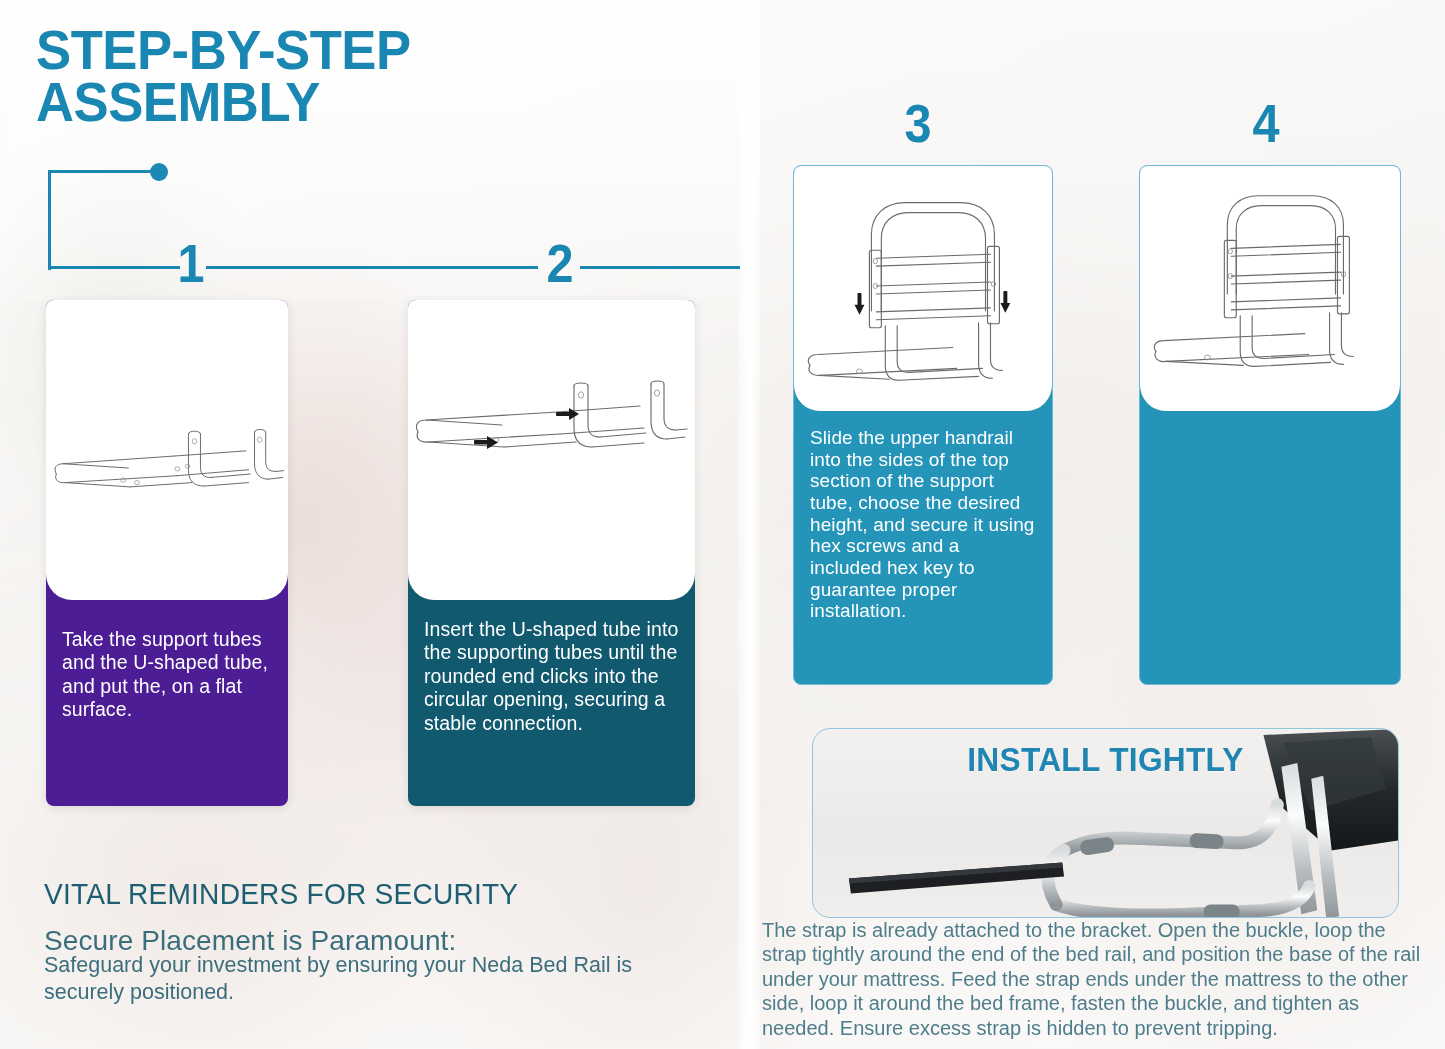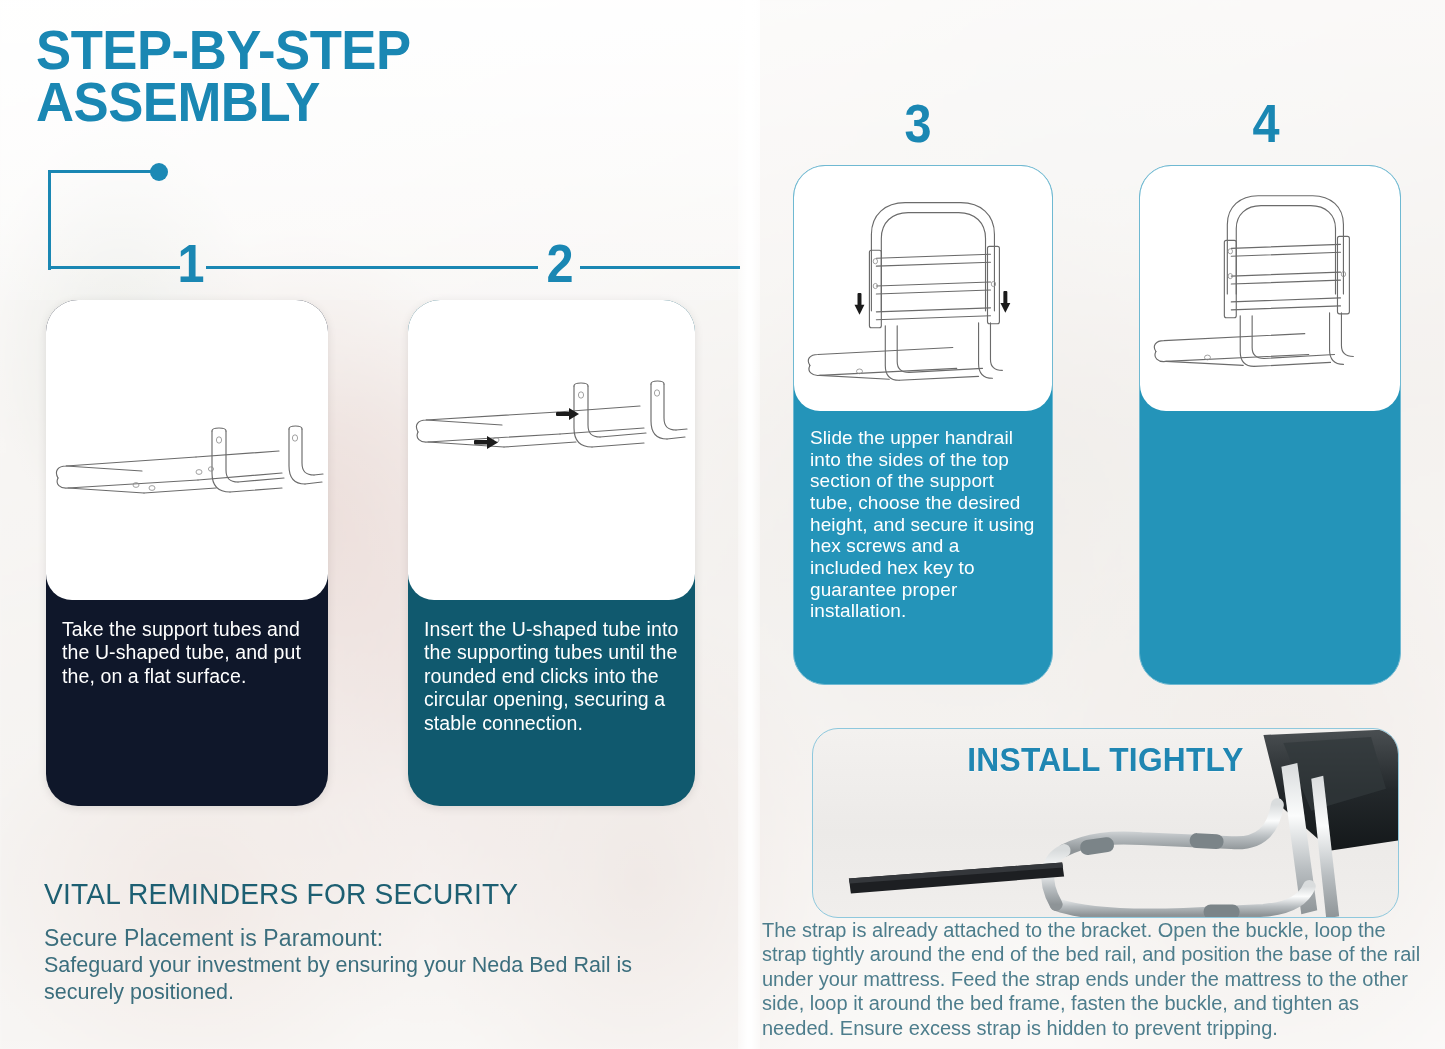--- a/index.html
+++ b/index.html
@@ -138,21 +138,21 @@
     transform: scaleX(0.9);
   }
   .stepnum-1 { left: 176px; top: 236px; }
   .stepnum-2 { left: 545px; top: 236px; }
   .stepnum-3 { left: 903px; top: 96px; }
   .stepnum-4 { left: 1251px; top: 96px; }
 
   
   .card {
     position: absolute;
-    border-radius: 32px;
+    border-radius: 8px;
     overflow: hidden;
     display: flex;
     flex-direction: column;
   }
   .card-illus {
     position: relative;
     background: #ffffff;
     border-bottom-left-radius: 26px;
     border-bottom-right-radius: 26px;
     overflow: hidden;
@@ -162,23 +162,24 @@
     padding: 18px 16px 0 16px;
     color: #ffffff;
     font-size: 19.5px;
     line-height: 1.2;
     letter-spacing: 0.1px;
   }
   .card-text.tight { font-size: 19px; line-height: 1.14; padding-top: 16px; }
 
   
   #card1 {
-    left: 46px; top: 300px; width: 282px; height: 506px;
-    background: #0f172a;
+    left: 46px; top: 300px; width: 242px; height: 506px;
+    background: #4c1d95;
     box-shadow: 0 2px 10px rgba(0,0,0,0.10);
+    gap: 10px;
   }
   #card1 .card-illus { height: 300px; }
 
   #card2 {
     left: 408px; top: 300px; width: 287px; height: 506px;
     background: #10596e;
     box-shadow: 0 2px 10px rgba(0,0,0,0.10);
   }
   #card2 .card-illus { height: 300px; }
 
@@ -211,39 +212,39 @@
     font-size: 29px;
     letter-spacing: 0.2px;
     transform: scaleX(0.97);
     transform-origin: left top;
     white-space: nowrap;
   }
   .reminder-sub {
     position: absolute;
     left: 44px; top: 925px;
     color: #3b6e7d;
-    font-size: 23px;
+    font-size: 28px;
     letter-spacing: 0.1px;
     white-space: nowrap;
   }
   .reminder-body {
     position: absolute;
     left: 44px; top: 952px;
     width: 660px;
     color: #3b6e7d;
     font-size: 21.5px;
     line-height: 1.24;
   }
 
   
   #install-card {
     position: absolute;
     left: 812px; top: 728px;
     width: 587px; height: 190px;
-    border-radius: 26px;
+    border-radius: 18px;
     border: 1px solid #8ec8dd;
     background: linear-gradient(to bottom, #f3f1ef 0%, #eceae8 55%, #f0eeec 100%);
     overflow: hidden;
   }
   .install-title {
     position: absolute;
     left: 0; top: 12px;
     width: 100%;
     text-align: center;
     color: #1f86b2;

